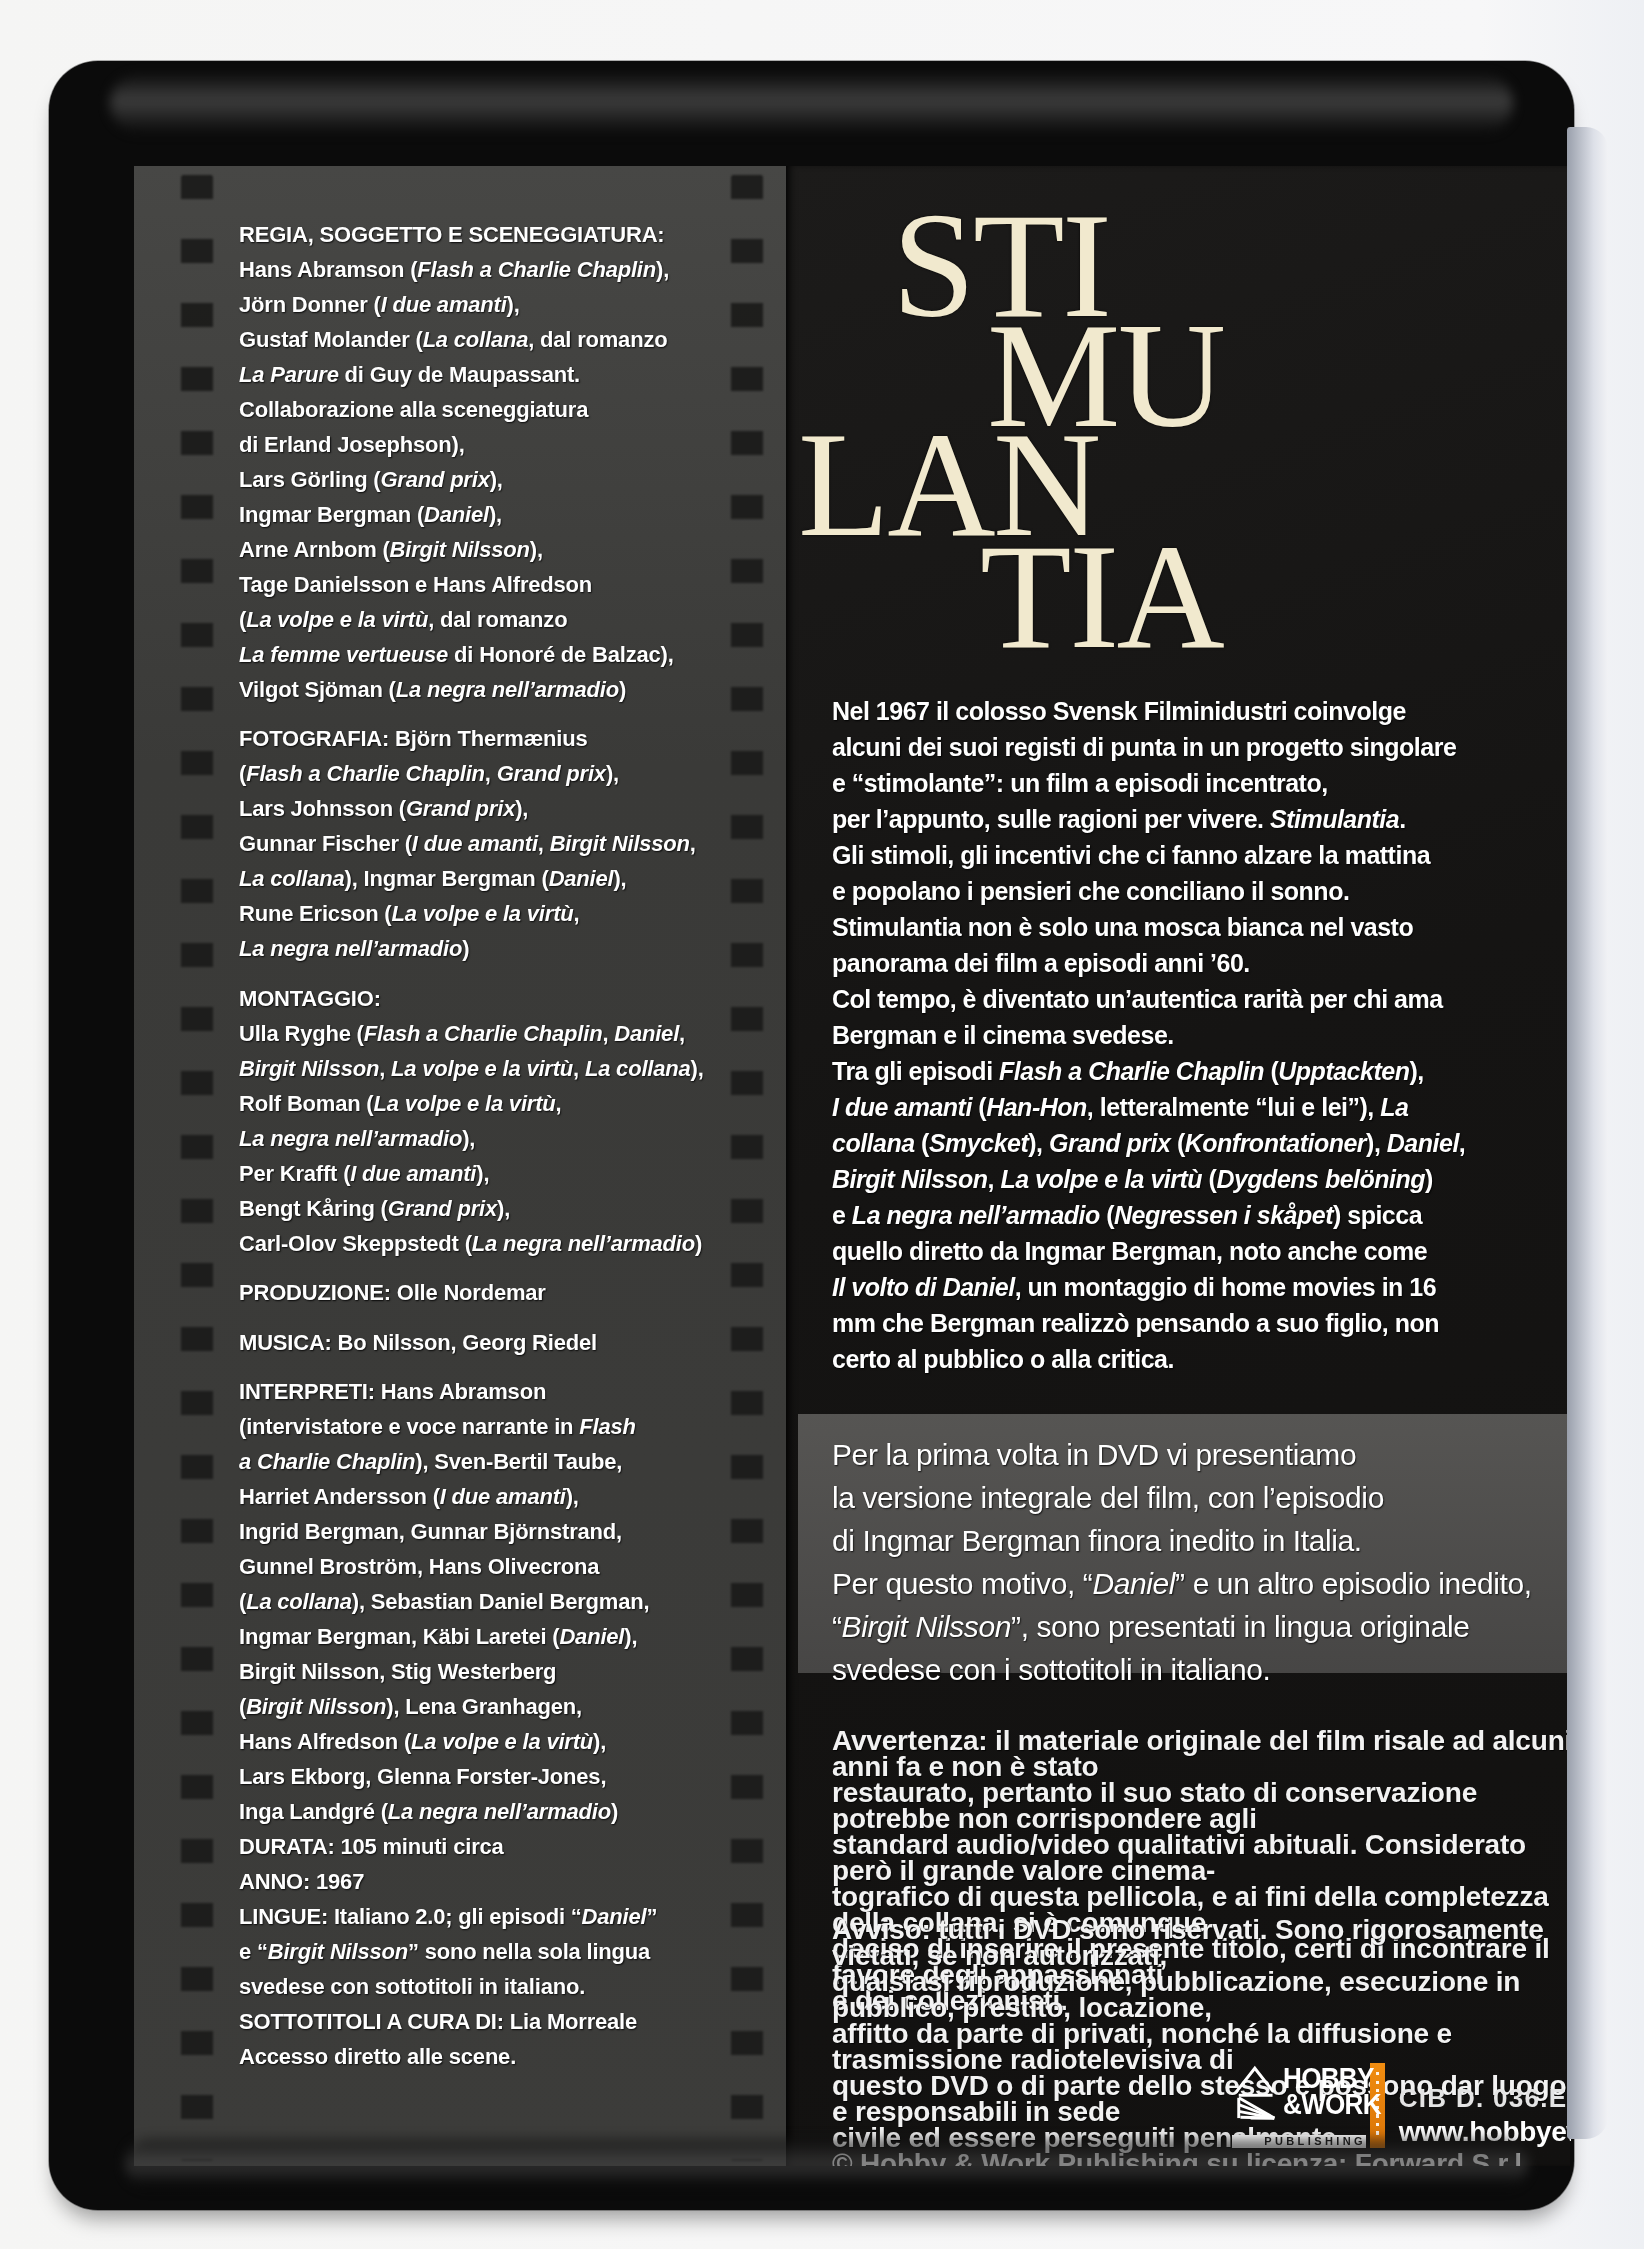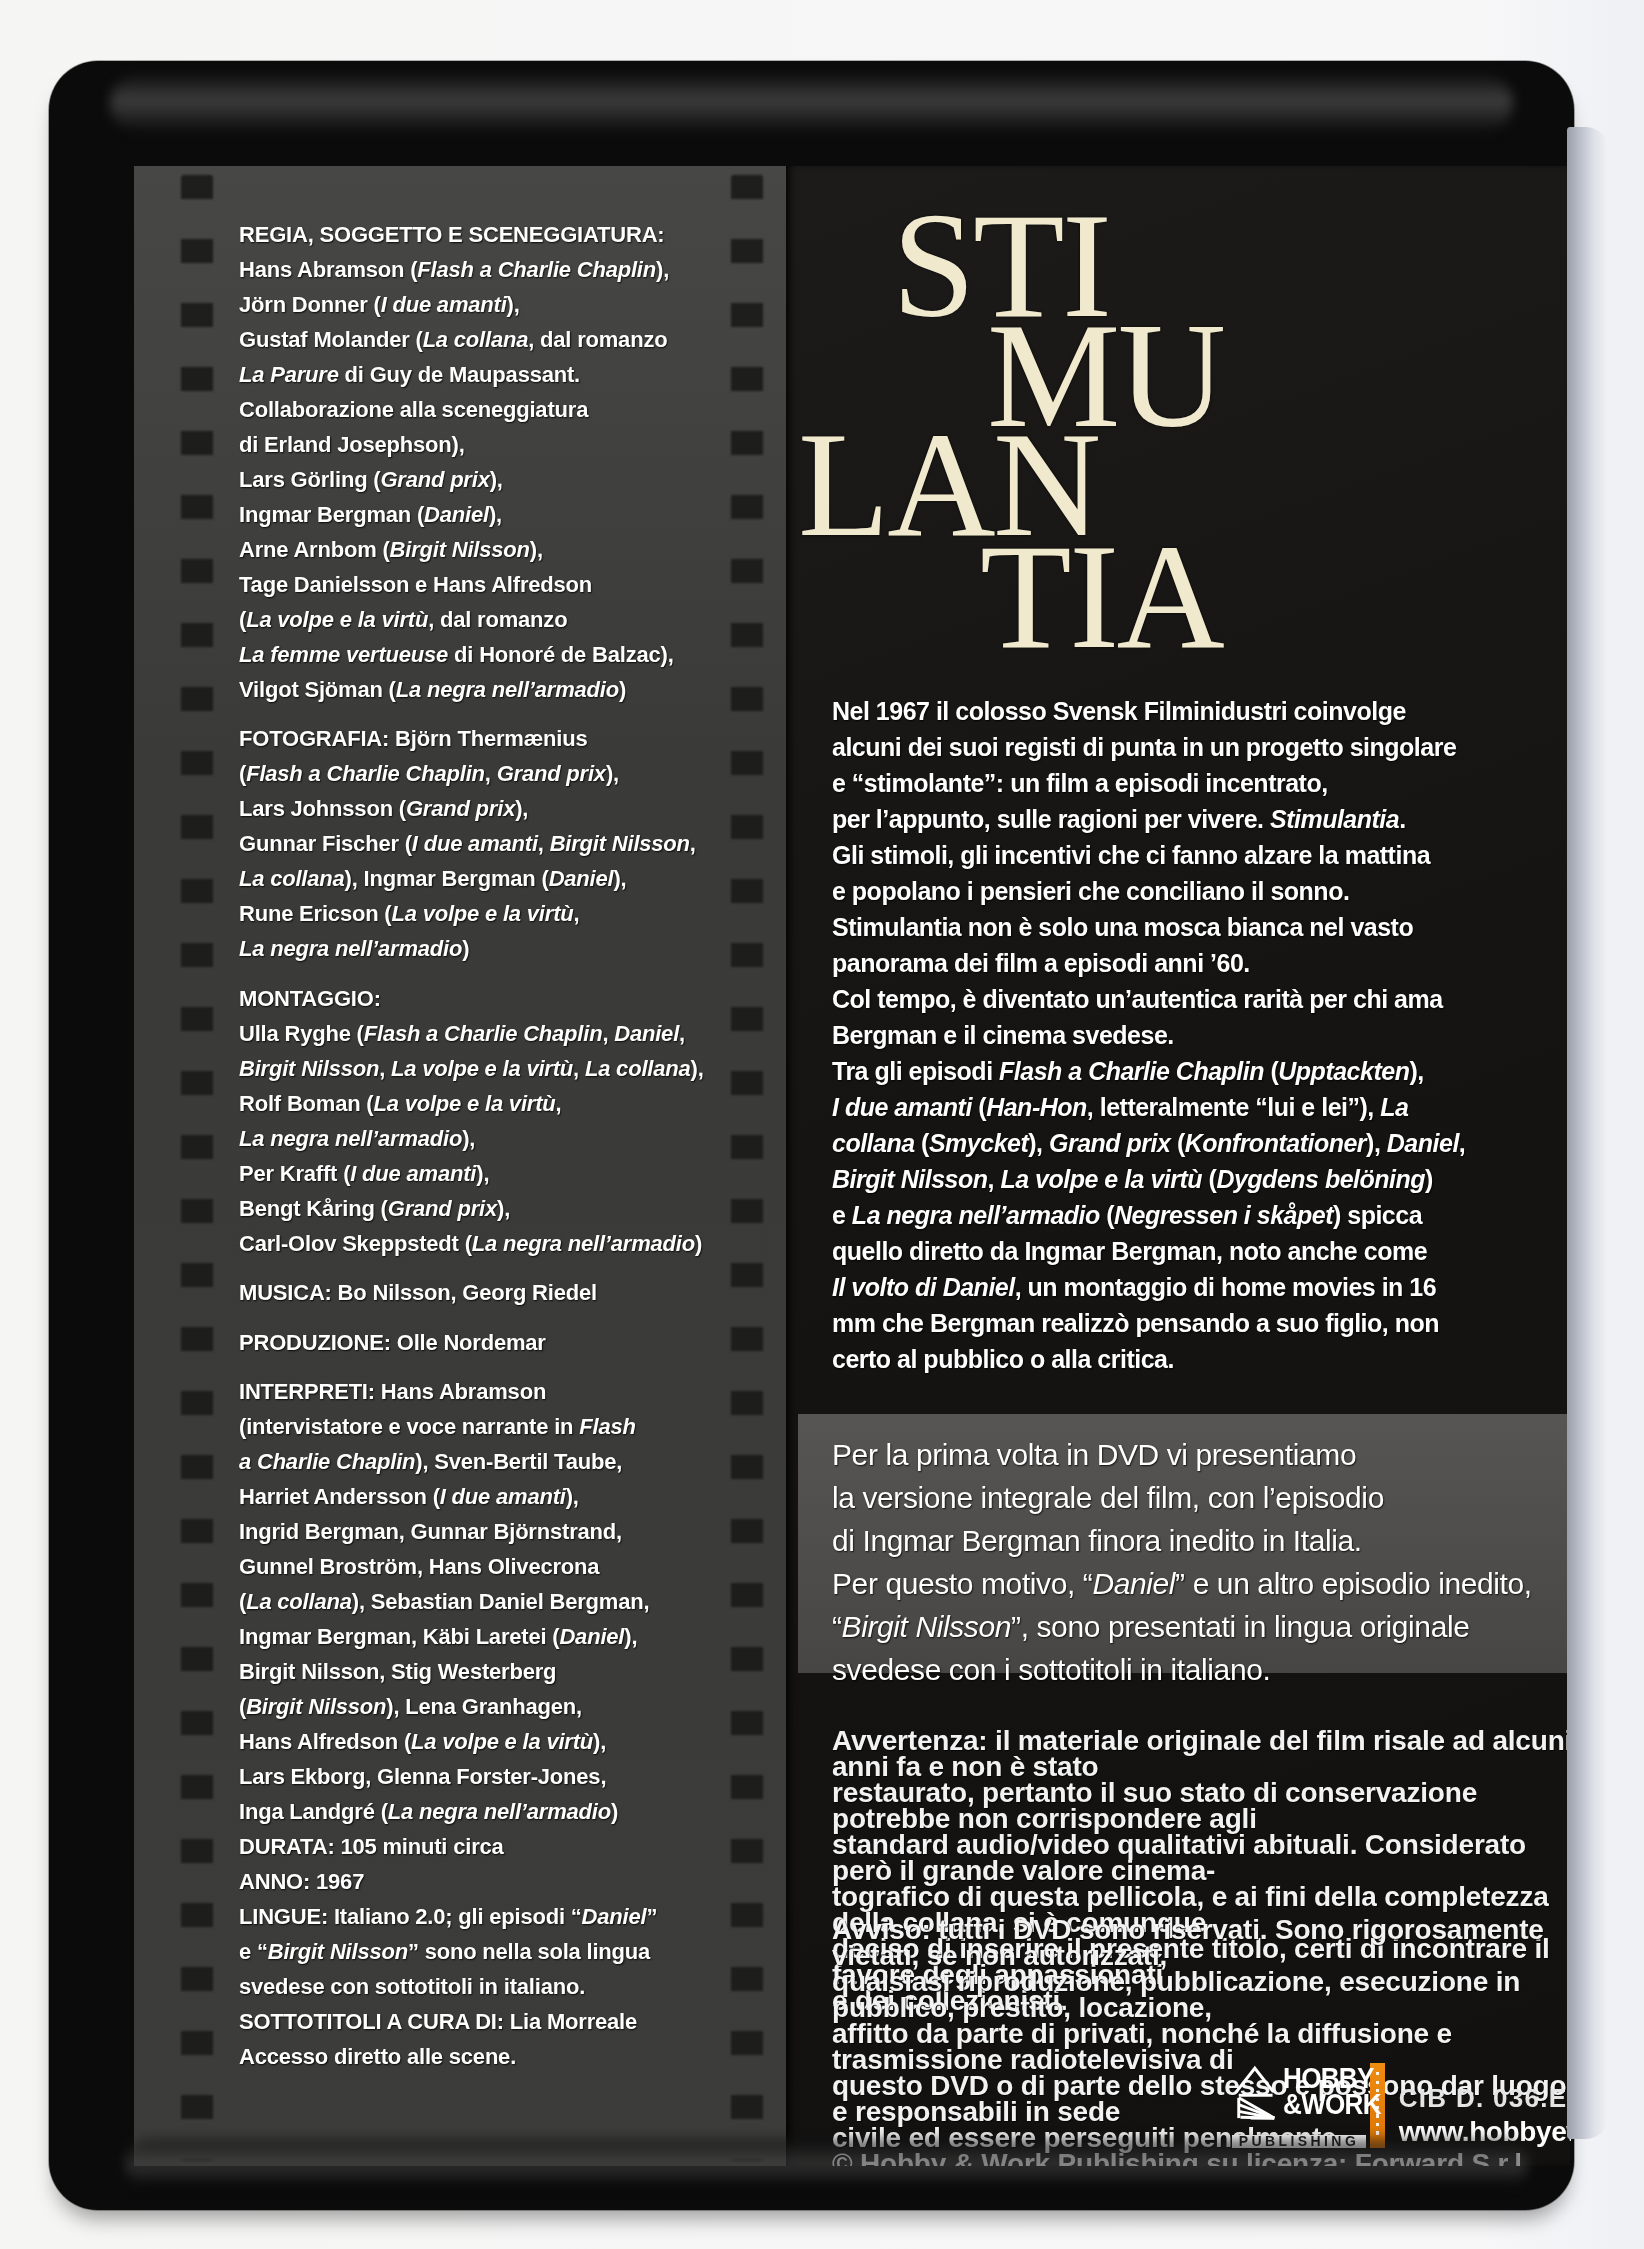--- a/index.html
+++ b/index.html
@@ -89,22 +89,22 @@
   .pubrow{position:absolute;left:446px;top:1897px;display:flex;align-items:flex-end;}
   .logoblock{position:relative;width:134px;height:85px;}
   .logoicon{position:absolute;left:0;bottom:13.5px;}
   .logotext{
     position:absolute;left:51px;top:1.7px;color:#fff;font-weight:bold;
     font-size:29px;line-height:26px;letter-spacing:-0.8px;
     transform:scaleX(.9);transform-origin:left top;white-space:nowrap;
   }
   .pubbar{
     position:absolute;left:0;bottom:0;width:134px;height:13.5px;background:#fff;
-    color:#1b1b1b;font-size:14px;font-weight:bold;letter-spacing:3.4px;
-    text-align:center;line-height:13.5px;overflow:hidden;margin-top:13px;
+    color:#1b1b1b;font-size:11px;font-weight:bold;letter-spacing:3.4px;
+    text-align:right;line-height:13.5px;overflow:hidden;margin-top:13px;
   }
   .orangebar{
     width:15px;height:85px;margin-left:4.2px;
     background:
       repeating-linear-gradient(to bottom,rgba(255,255,255,.9) 0 3.4px,rgba(255,255,255,0) 3.4px 8.5px) center/3.4px 80% no-repeat,
       linear-gradient(to bottom,#f08c10,#da7407);
   }
   .pubinfo{margin-left:13.5px;padding-bottom:0px;}
   .pubcode{font-size:26px;font-weight:bold;color:#e4e4e4;letter-spacing:1.3px;}
   .puburl{font-size:28px;font-weight:bold;color:#fff;margin-top:2.5px;letter-spacing:-0.4px;}
@@ -115,22 +115,22 @@
 <div class="case">
   <div class="insert">
 
     <div class="filmstrip">
       <div class="holes left"></div>
       <div class="holes right"></div>
       <div class="credits">
           <div class="sec"><span class="lbl">REGIA, SOGGETTO E SCENEGGIATURA:</span><br>Hans Abramson (<i>Flash a Charlie Chaplin</i>),<br>Jörn Donner (<i>I due amanti</i>),<br>Gustaf Molander (<i>La collana</i>, dal romanzo<br><i>La Parure</i> di Guy de Maupassant.<br>Collaborazione alla sceneggiatura<br>di Erland Josephson),<br>Lars Görling (<i>Grand prix</i>),<br>Ingmar Bergman (<i>Daniel</i>),<br>Arne Arnbom (<i>Birgit Nilsson</i>),<br>Tage Danielsson e Hans Alfredson<br>(<i>La volpe e la virtù</i>, dal romanzo<br><i>La femme vertueuse</i> di Honoré de Balzac),<br>Vilgot Sjöman (<i>La negra nell’armadio</i>)</div>
           <div class="sec"><span class="lbl">FOTOGRAFIA:</span> Björn Thermænius<br>(<i>Flash a Charlie Chaplin</i>, <i>Grand prix</i>),<br>Lars Johnsson (<i>Grand prix</i>),<br>Gunnar Fischer (<i>I due amanti</i>, <i>Birgit Nilsson</i>,<br><i>La collana</i>), Ingmar Bergman (<i>Daniel</i>),<br>Rune Ericson (<i>La volpe e la virtù</i>,<br><i>La negra nell’armadio</i>)</div>
           <div class="sec"><span class="lbl">MONTAGGIO:</span><br>Ulla Ryghe (<i>Flash a Charlie Chaplin</i>, <i>Daniel</i>,<br><i>Birgit Nilsson</i>, <i>La volpe e la virtù</i>, <i>La collana</i>),<br>Rolf Boman (<i>La volpe e la virtù</i>,<br><i>La negra nell’armadio</i>),<br>Per Krafft (<i>I due amanti</i>),<br>Bengt Kåring (<i>Grand prix</i>),<br>Carl-Olov Skeppstedt (<i>La negra nell’armadio</i>)</div>
+          <div class="sec"><span class="lbl">PRODUZIONE:</span> Olle Nordemar</div>
           <div class="sec"><span class="lbl">MUSICA:</span> Bo Nilsson, Georg Riedel</div>
-          <div class="sec"><span class="lbl">PRODUZIONE:</span> Olle Nordemar</div>
           <div class="sec"><span class="lbl">INTERPRETI:</span> Hans Abramson<br>(intervistatore e voce narrante in <i>Flash</i><br><i>a Charlie Chaplin</i>), Sven-Bertil Taube,<br>Harriet Andersson (<i>I due amanti</i>),<br>Ingrid Bergman, Gunnar Björnstrand,<br>Gunnel Broström, Hans Olivecrona<br>(<i>La collana</i>), Sebastian Daniel Bergman,<br>Ingmar Bergman, Käbi Laretei (<i>Daniel</i>),<br>Birgit Nilsson, Stig Westerberg<br>(<i>Birgit Nilsson</i>), Lena Granhagen,<br>Hans Alfredson (<i>La volpe e la virtù</i>),<br>Lars Ekborg, Glenna Forster-Jones,<br>Inga Landgré (<i>La negra nell’armadio</i>)</div>
           <div class="sec tight"><span class="lbl">DURATA:</span> 105 minuti circa</div>
           <div class="sec tight"><span class="lbl">ANNO:</span> 1967</div>
           <div class="sec tight"><span class="lbl">LINGUE:</span> Italiano 2.0; gli episodi “<i>Daniel</i>”<br>e “<i>Birgit Nilsson</i>” sono nella sola lingua<br>svedese con sottotitoli in italiano.</div>
           <div class="sec tight"><span class="lbl">SOTTOTITOLI A CURA DI:</span> Lia Morreale<br>Accesso diretto alle scene.</div>
         </div>
     </div>
 
     <div class="rightpanel">
       <div>

